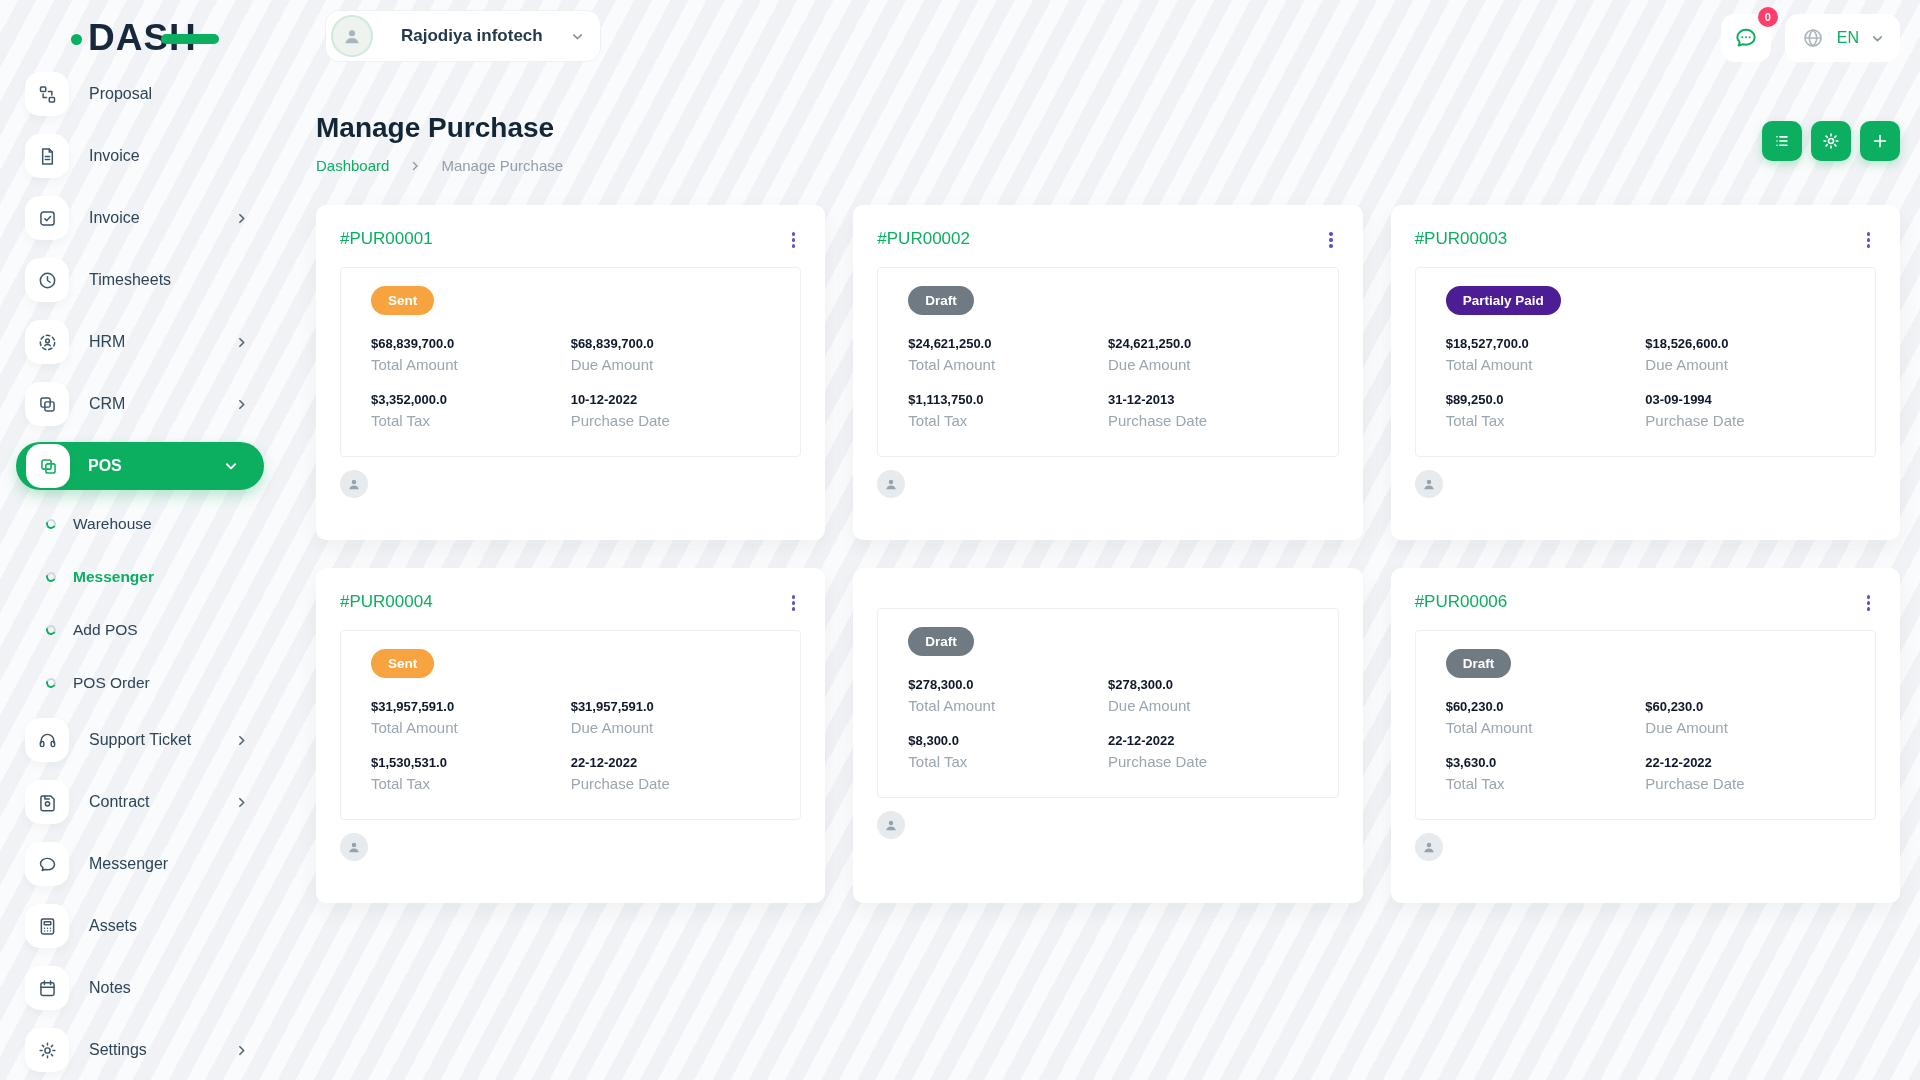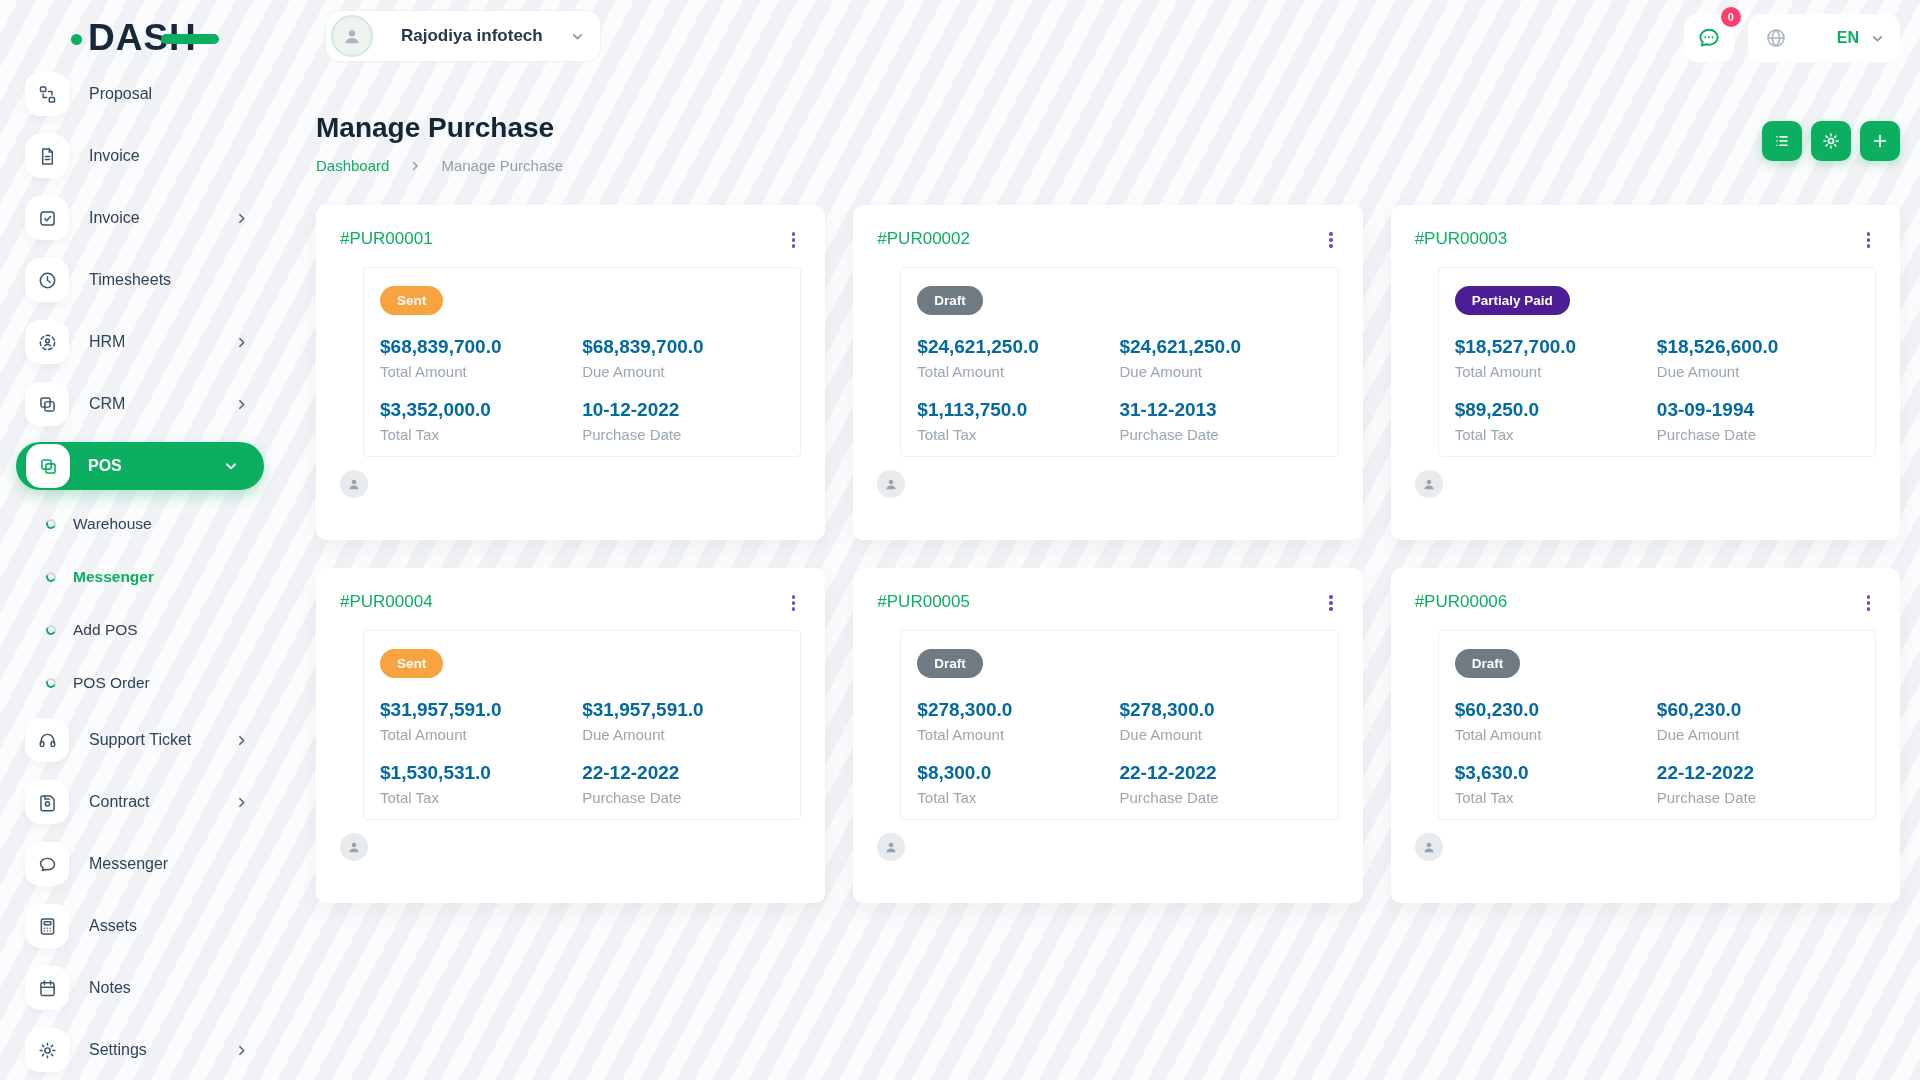--- a/index.html
+++ b/index.html
@@ -15,21 +15,21 @@
   .logo { position:absolute; left:88px; top:18px; font-weight:900; font-size:37px; letter-spacing:1px; color:#16283a; line-height:40px; }
   .logo-dot { position:absolute; left:-17px; top:16px; width:11px; height:11px; border-radius:50%; background:#0CAF60; }
   .logo-bar { position:absolute; right:-22px; top:16px; width:58px; height:10px; border-radius:6px; background:#0CAF60; }
   .user-pill { position:absolute; left:325px; top:10px; height:52px; background:#fff; border:1px solid #eef1f4; border-radius:14px; display:flex; align-items:center; padding:0 16px 0 5px; gap:28px; cursor:pointer; }
   .user-avatar { width:42px; height:42px; border-radius:50%; background:#eef3f0; border:2px solid #cdeadb; display:flex; align-items:center; justify-content:center; }
   .user-name { font-size:17px; font-weight:600; color:#25394b; }
   .hdr-right { position:absolute; right:20px; top:14px; display:flex; gap:14px; align-items:center; }
   .chat-btn { position:relative; width:50px; height:48px; background:#fff; border-radius:14px; display:flex; align-items:center; justify-content:center; cursor:pointer; }
   .chat-badge { position:absolute; top:-7px; right:-7px; min-width:20px; height:20px; border-radius:50%; background:#FF3E6C; color:#fff; font-size:11px; font-weight:700; display:flex; align-items:center; justify-content:center; }
   .lang-pill { height:48px; background:#fff; border-radius:14px; display:flex; align-items:center; gap:12px; padding:0 16px; cursor:pointer; }
-  .lang-code { color:#0CAF60; font-weight:700; font-size:16px;margin-left:37px; }
+  .lang-code { color:#0CAF60; font-weight:400; font-size:16px; }
   
   .sidebar { position:absolute; top:63px; left:0; width:290px; }
   .s-item { height:62px; display:flex; align-items:center; padding-left:25px; position:relative; cursor:pointer; }
   .icon-box { width:44px; height:44px; background:#fff; border-radius:15px; box-shadow:0 4px 10px rgba(20,40,60,.04); display:flex; align-items:center; justify-content:center; flex:0 0 44px; }
   .s-label { margin-left:20px; font-size:16px; font-weight:500; color:#2e4457; }
   .s-chev { position:absolute; right:42px; color:#556472; display:flex; }
   .s-item.pos-active { padding:0; height:62px; }
   .pos-pill { margin:3px 26px 3px 16px; width:248px; height:48px; background:#0CAF60; border-radius:28px; display:flex; align-items:center; padding-left:10px; position:relative; box-shadow:0 6px 14px rgba(12,175,96,.25); }
   .pos-pill .s-label { color:#fff; font-weight:700; margin-left:18px; }
   .pos-pill .s-chev { right:26px; color:#fff; }
@@ -47,24 +47,24 @@
   .bc-current { color:#93a0aa; }
   .head-actions { display:flex; gap:9px; margin-top:9px; }
   .act-btn { width:40px; height:40px; border:none; border-radius:10px; background:#0CAF60; display:flex; align-items:center; justify-content:center; cursor:pointer; box-shadow:0 4px 10px rgba(12,175,96,.25); }
   
   .cards { display:grid; grid-template-columns:repeat(3,1fr); gap:28px; margin-top:31px; }
   .card { background:#fff; border-radius:10px; height:335px; padding:24px; box-shadow:0 8px 22px rgba(20,40,63,.05); }
   .card-head { display:flex; justify-content:space-between; align-items:flex-start; }
   .card-id { color:#0CAF60; font-size:17px; font-weight:400; cursor:pointer; }
   .dots { display:flex; flex-direction:column; gap:2.5px; padding:3px 6px; cursor:pointer; }
   .dots i { width:3.5px; height:3.5px; border-radius:50%; background:#5A55CB; }
-  .card-box { margin-top:16px; border:1px solid #ecf0f3; border-radius:4px; padding:18px 16px; height:190px;margin-left:23px; }
+  .card-box { margin-top:16px; border:1px solid #ecf0f3; border-radius:4px; padding:18px 30px; height:190px; }
   .badge { display:inline-block; color:#fff; font-size:13.5px; font-weight:600; padding:7px 17px; border-radius:16px; }
   .vals { display:grid; grid-template-columns:1fr 1fr; row-gap:19px; margin-top:21px; }
-  .val { font-size:19px; font-weight:700; color:#0369a1; }
+  .val { font-size:13px; font-weight:700; color:#0f172a; }
   .lab { font-size:15px; color:#9aa6b1; margin-top:5px; }
   .avatar { width:28px; height:28px; border-radius:50%; background:#e7ebee; margin-top:13px; display:flex; align-items:center; justify-content:center; cursor:pointer; }
   svg { display:block; }
 </style>
 </head>
 <body>
 
 <div class="header">
   <div class="logo">
     <span class="logo-dot"></span>
@@ -479,28 +479,20 @@
       </div>
       <div class="avatar">
           <svg width="16" height="16" viewBox="0 0 24 24">
             <circle cx="12" cy="9" r="3.4" fill="#94a3ad"></circle>
             <path d="M4.8 20a7.4 7.4 0 0 1 14.4 0z" fill="#94a3ad"></path>
           </svg>
         </div>
     </div>
 
     <div class="card">
-      <div class="card-head">
-        <span class="card-id">#PUR00005</span>
-        <span class="dots">
-            <i></i>
-            <i></i>
-            <i></i>
-          </span>
-      </div>
       <div class="card-box">
         <span class="badge" style="background-color: rgb(111, 122, 131);">Draft</span>
         <div class="vals">
           <div>
               <div class="val">$278,300.0</div>
               <div class="lab">Total Amount</div>
             </div>
           <div>
               <div class="val">$278,300.0</div>
               <div class="lab">Due Amount</div>

